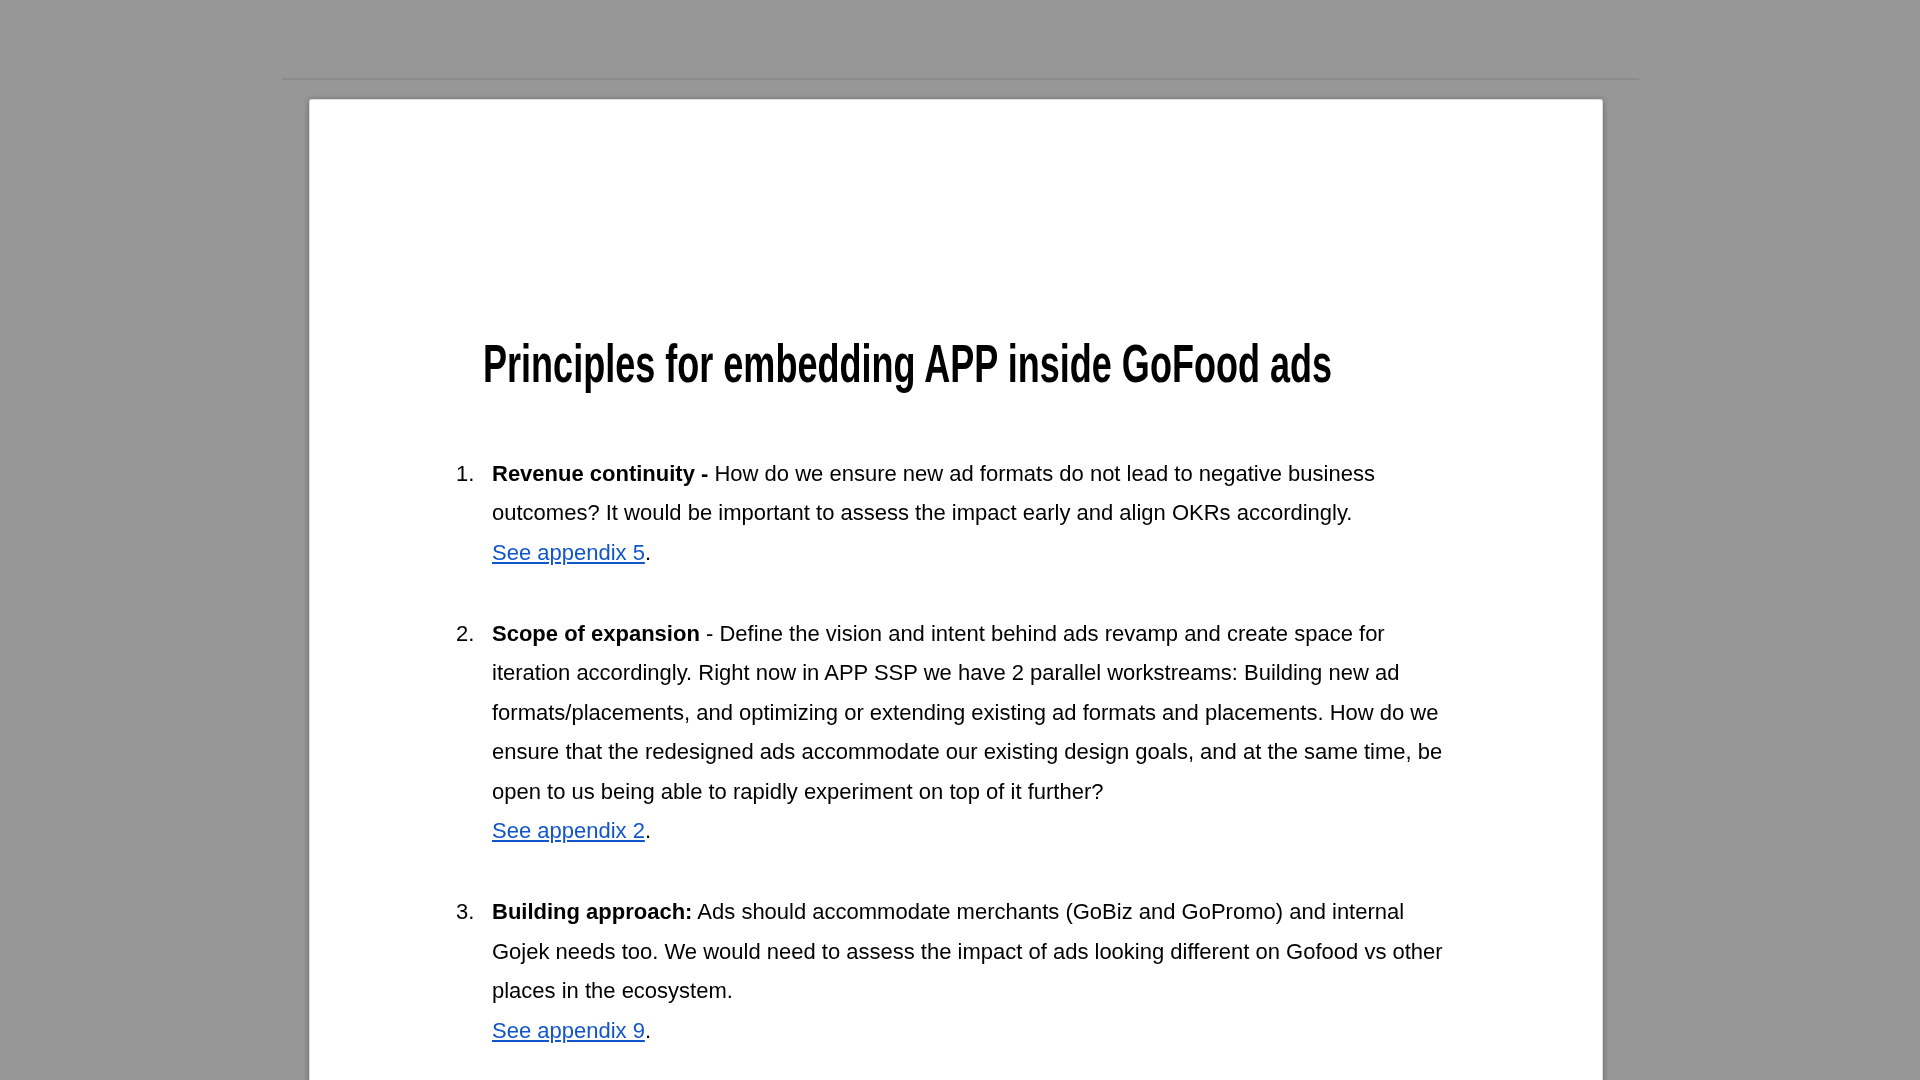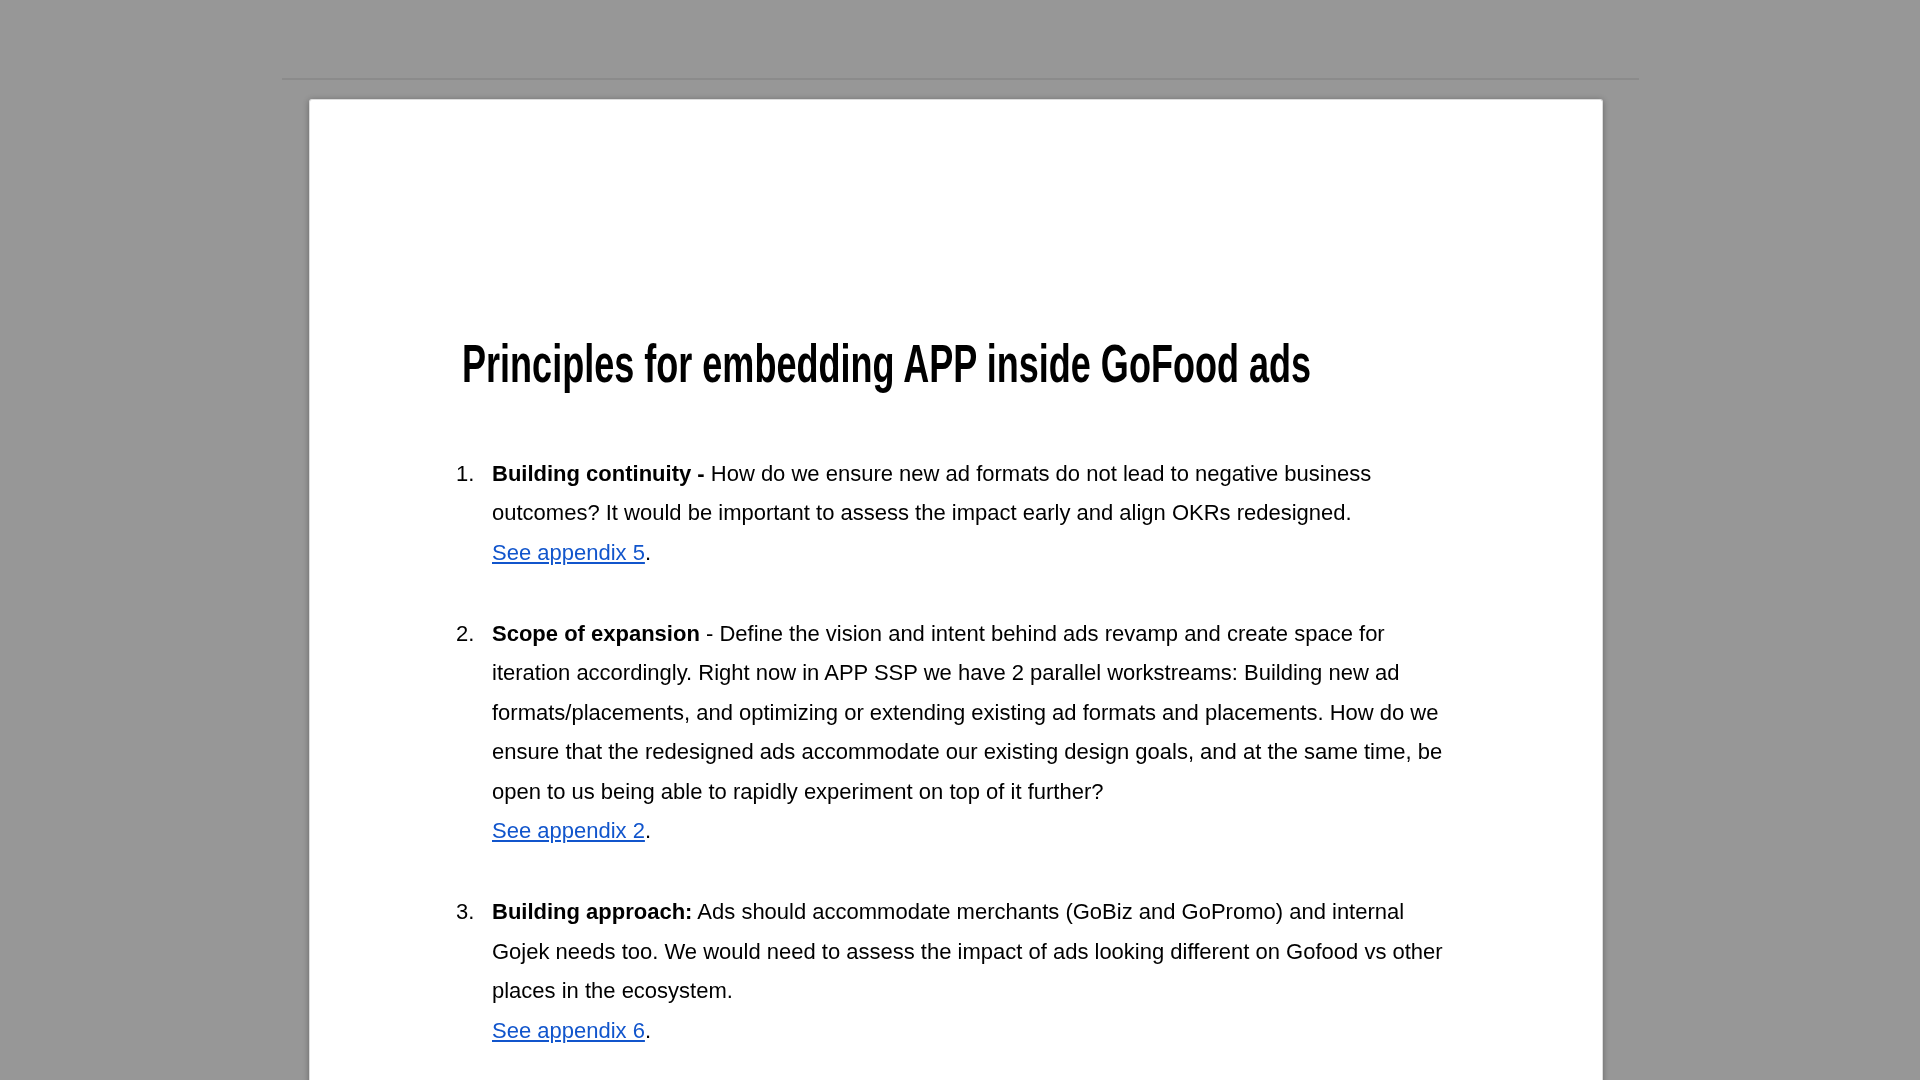--- a/index.html
+++ b/index.html
@@ -38,20 +38,21 @@
     box-shadow: 0 1px 6px rgba(0,0,0,0.32);
     box-sizing: border-box;
     padding: 202px 0 0 152px; 
   }
   .doc-title {
     font-size: 53px;
     line-height: 52px;
     font-weight: bold;
     white-space: nowrap;
     color: #000;
+    margin-left: 21px;
   }
   .doc-title .condense {
     display: inline-block;
     transform: scaleX(0.68);
     transform-origin: 0 50%;
   }
   .doc-list {
     margin: 64px 0 0 -6px; 
     padding: 0;
     list-style: none;
@@ -86,27 +87,27 @@
 <div class="top-rule"></div>
 
 <div class="page">
 
   <h1 class="doc-title"><span class="condense">Principles for embedding APP inside GoFood ads</span></h1>
 
   <ol class="doc-list">
 
     <li class="doc-item">
       <span class="item-num">1.</span>
-      <span class="item-content"><span class="item-lead">Building continuity -</span> <span>How do we ensure new ad formats do not lead to negative business outcomes? It would be important to assess the impact early and align OKRs redesigned.</span><br><a class="appendix-link">See appendix 5</a><span>.</span></span>
+      <span class="item-content"><span class="item-lead">Revenue continuity -</span> <span>How do we ensure new ad formats do not lead to negative business outcomes? It would be important to assess the impact early and align OKRs accordingly.</span><br><a class="appendix-link">See appendix 5</a><span>.</span></span>
     </li>
 
     <li class="doc-item">
       <span class="item-num">2.</span>
       <span class="item-content"><span class="item-lead">Scope of expansion</span> <span>- Define the vision and intent behind ads revamp and create space for iteration accordingly. Right now in APP SSP we have 2 parallel workstreams: Building new ad formats/placements, and optimizing or extending existing ad formats and placements. How do we ensure that the redesigned ads accommodate our existing design goals, and at the same time, be open to us being able to rapidly experiment on top of it further?</span><br><a class="appendix-link">See appendix 2</a><span>.</span></span>
     </li>
 
     <li class="doc-item">
       <span class="item-num">3.</span>
-      <span class="item-content"><span class="item-lead">Building approach:</span> <span>Ads should accommodate merchants (GoBiz and GoPromo) and internal Gojek needs too. We would need to assess the impact of ads looking different on Gofood vs other places in the ecosystem.</span><br><a class="appendix-link">See appendix 6</a><span>.</span></span>
+      <span class="item-content"><span class="item-lead">Building approach:</span> <span>Ads should accommodate merchants (GoBiz and GoPromo) and internal Gojek needs too. We would need to assess the impact of ads looking different on Gofood vs other places in the ecosystem.</span><br><a class="appendix-link">See appendix 9</a><span>.</span></span>
     </li>
 
   </ol>
 </div>
 
 </body></html>

